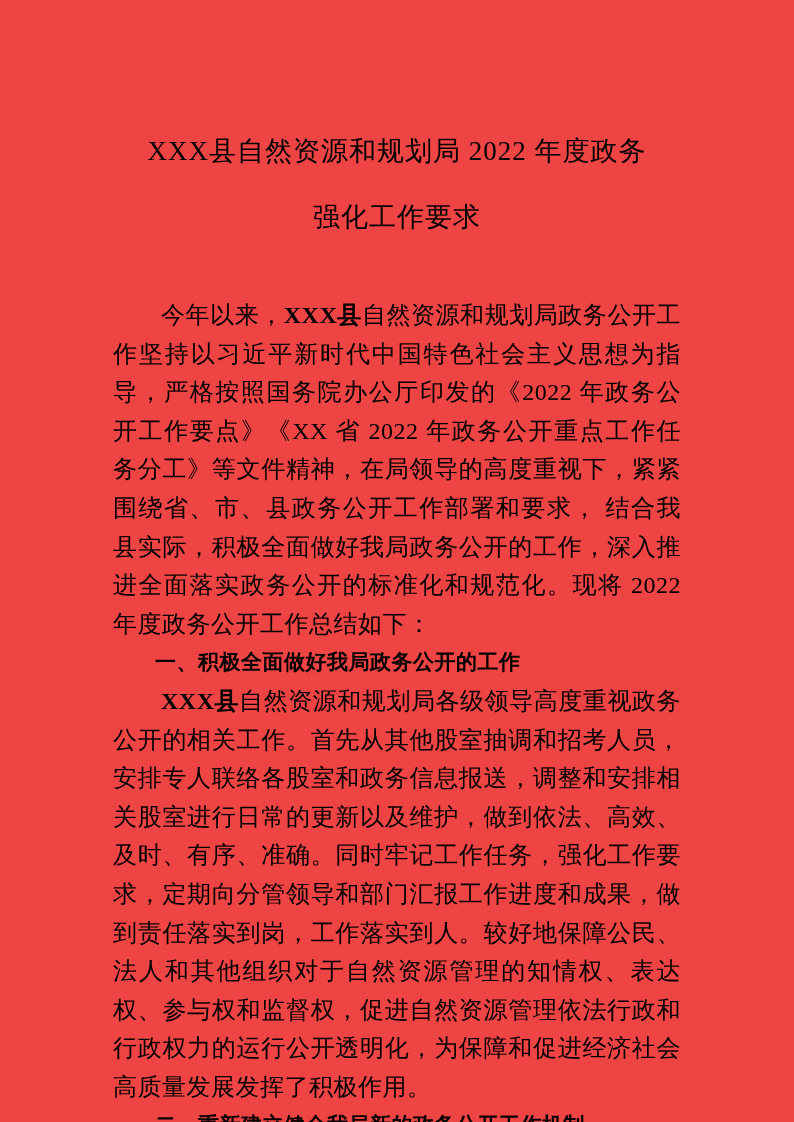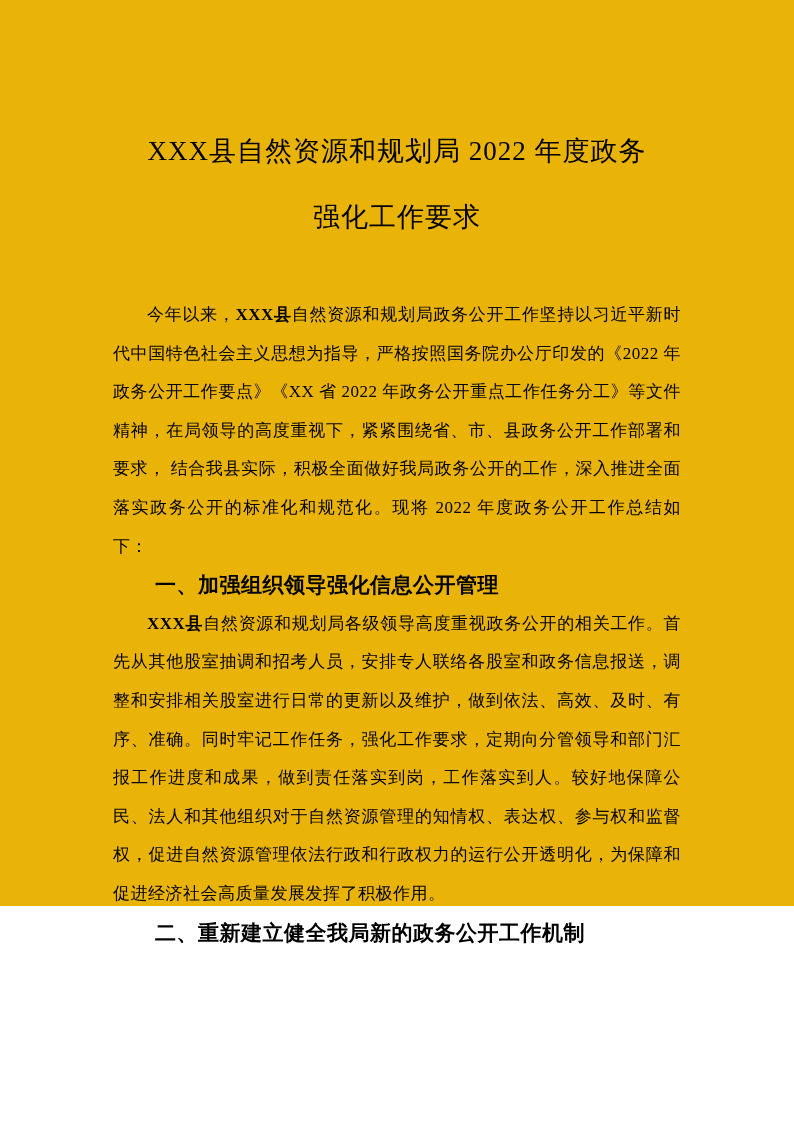--- a/index.html
+++ b/index.html
@@ -8,42 +8,42 @@
     background: #ffffff;
   }
   body {
     width: 794px;
     height: 1122px;
     overflow: hidden;
   }
   .page {
     box-sizing: border-box;
     width: 794px;
-    height: 906px;
-    background: #eab308;
+    height: 1122px;
+    background: #ef4444;
     color: #000000;
     padding: 118px 113px 0 113px;
     font-family: "Liberation Serif", "DejaVu Serif", serif;
   }
   .doc-title {
     margin: 0 0 46px 0;
     font-size: 27px;
     font-weight: normal;
     text-align: center;
     line-height: 66px;
     letter-spacing: 1px;
     color: #000000;
   }
   .title-line {
     display: block;
     white-space: nowrap;
   }
   .doc-paragraph {
     margin: 0;
-    font-size: 17px;
+    font-size: 24px;
     line-height: 38.6px;
     letter-spacing: 0.5px;
     text-align: justify;
     text-justify: inter-character;
     text-indent: 2em;
     color: #000000;
     word-break: normal;
   }
   .doc-heading {
     margin: 0;
@@ -63,17 +63,17 @@
 </head>
 <body>
 
 <div class="page">
   <h1 class="doc-title">
     <span class="title-line">XXX县自然资源和规划局 2022 年度政务</span>
     <span class="title-line">强化工作要求</span>
   </h1>
   <main class="doc-body" id="doc-blocks">
       <p class="doc-paragraph"><span>今年以来，</span><span class="bold-run">XXX县</span><span>自然资源和规划局政务公开工作坚持以习近平新时代中国特色社会主义思想为指导，严格按照国务院办公厅印发的《2022 年政务公开工作要点》《XX 省 2022 年政务公开重点工作任务分工》等文件精神，在局领导的高度重视下，紧紧围绕省、市、县政务公开工作部署和要求， 结合我县实际，积极全面做好我局政务公开的工作，深入推进全面落实政务公开的标准化和规范化。现将 2022 年度政务公开工作总结如下：</span></p>
-      <h2 class="doc-heading">一、加强组织领导强化信息公开管理</h2>
+      <h2 class="doc-heading">一、积极全面做好我局政务公开的工作</h2>
       <p class="doc-paragraph"><span class="bold-run">XXX县</span><span>自然资源和规划局各级领导高度重视政务公开的相关工作。首先从其他股室抽调和招考人员，安排专人联络各股室和政务信息报送，调整和安排相关股室进行日常的更新以及维护，做到依法、高效、及时、有序、准确。同时牢记工作任务，强化工作要求，定期向分管领导和部门汇报工作进度和成果，做到责任落实到岗，工作落实到人。较好地保障公民、法人和其他组织对于自然资源管理的知情权、表达权、参与权和监督权，促进自然资源管理依法行政和行政权力的运行公开透明化，为保障和促进经济社会高质量发展发挥了积极作用。</span></p>
       <h2 class="doc-heading">二、重新建立健全我局新的政务公开工作机制</h2>
     </main>
 </div>
 
 </body></html>

